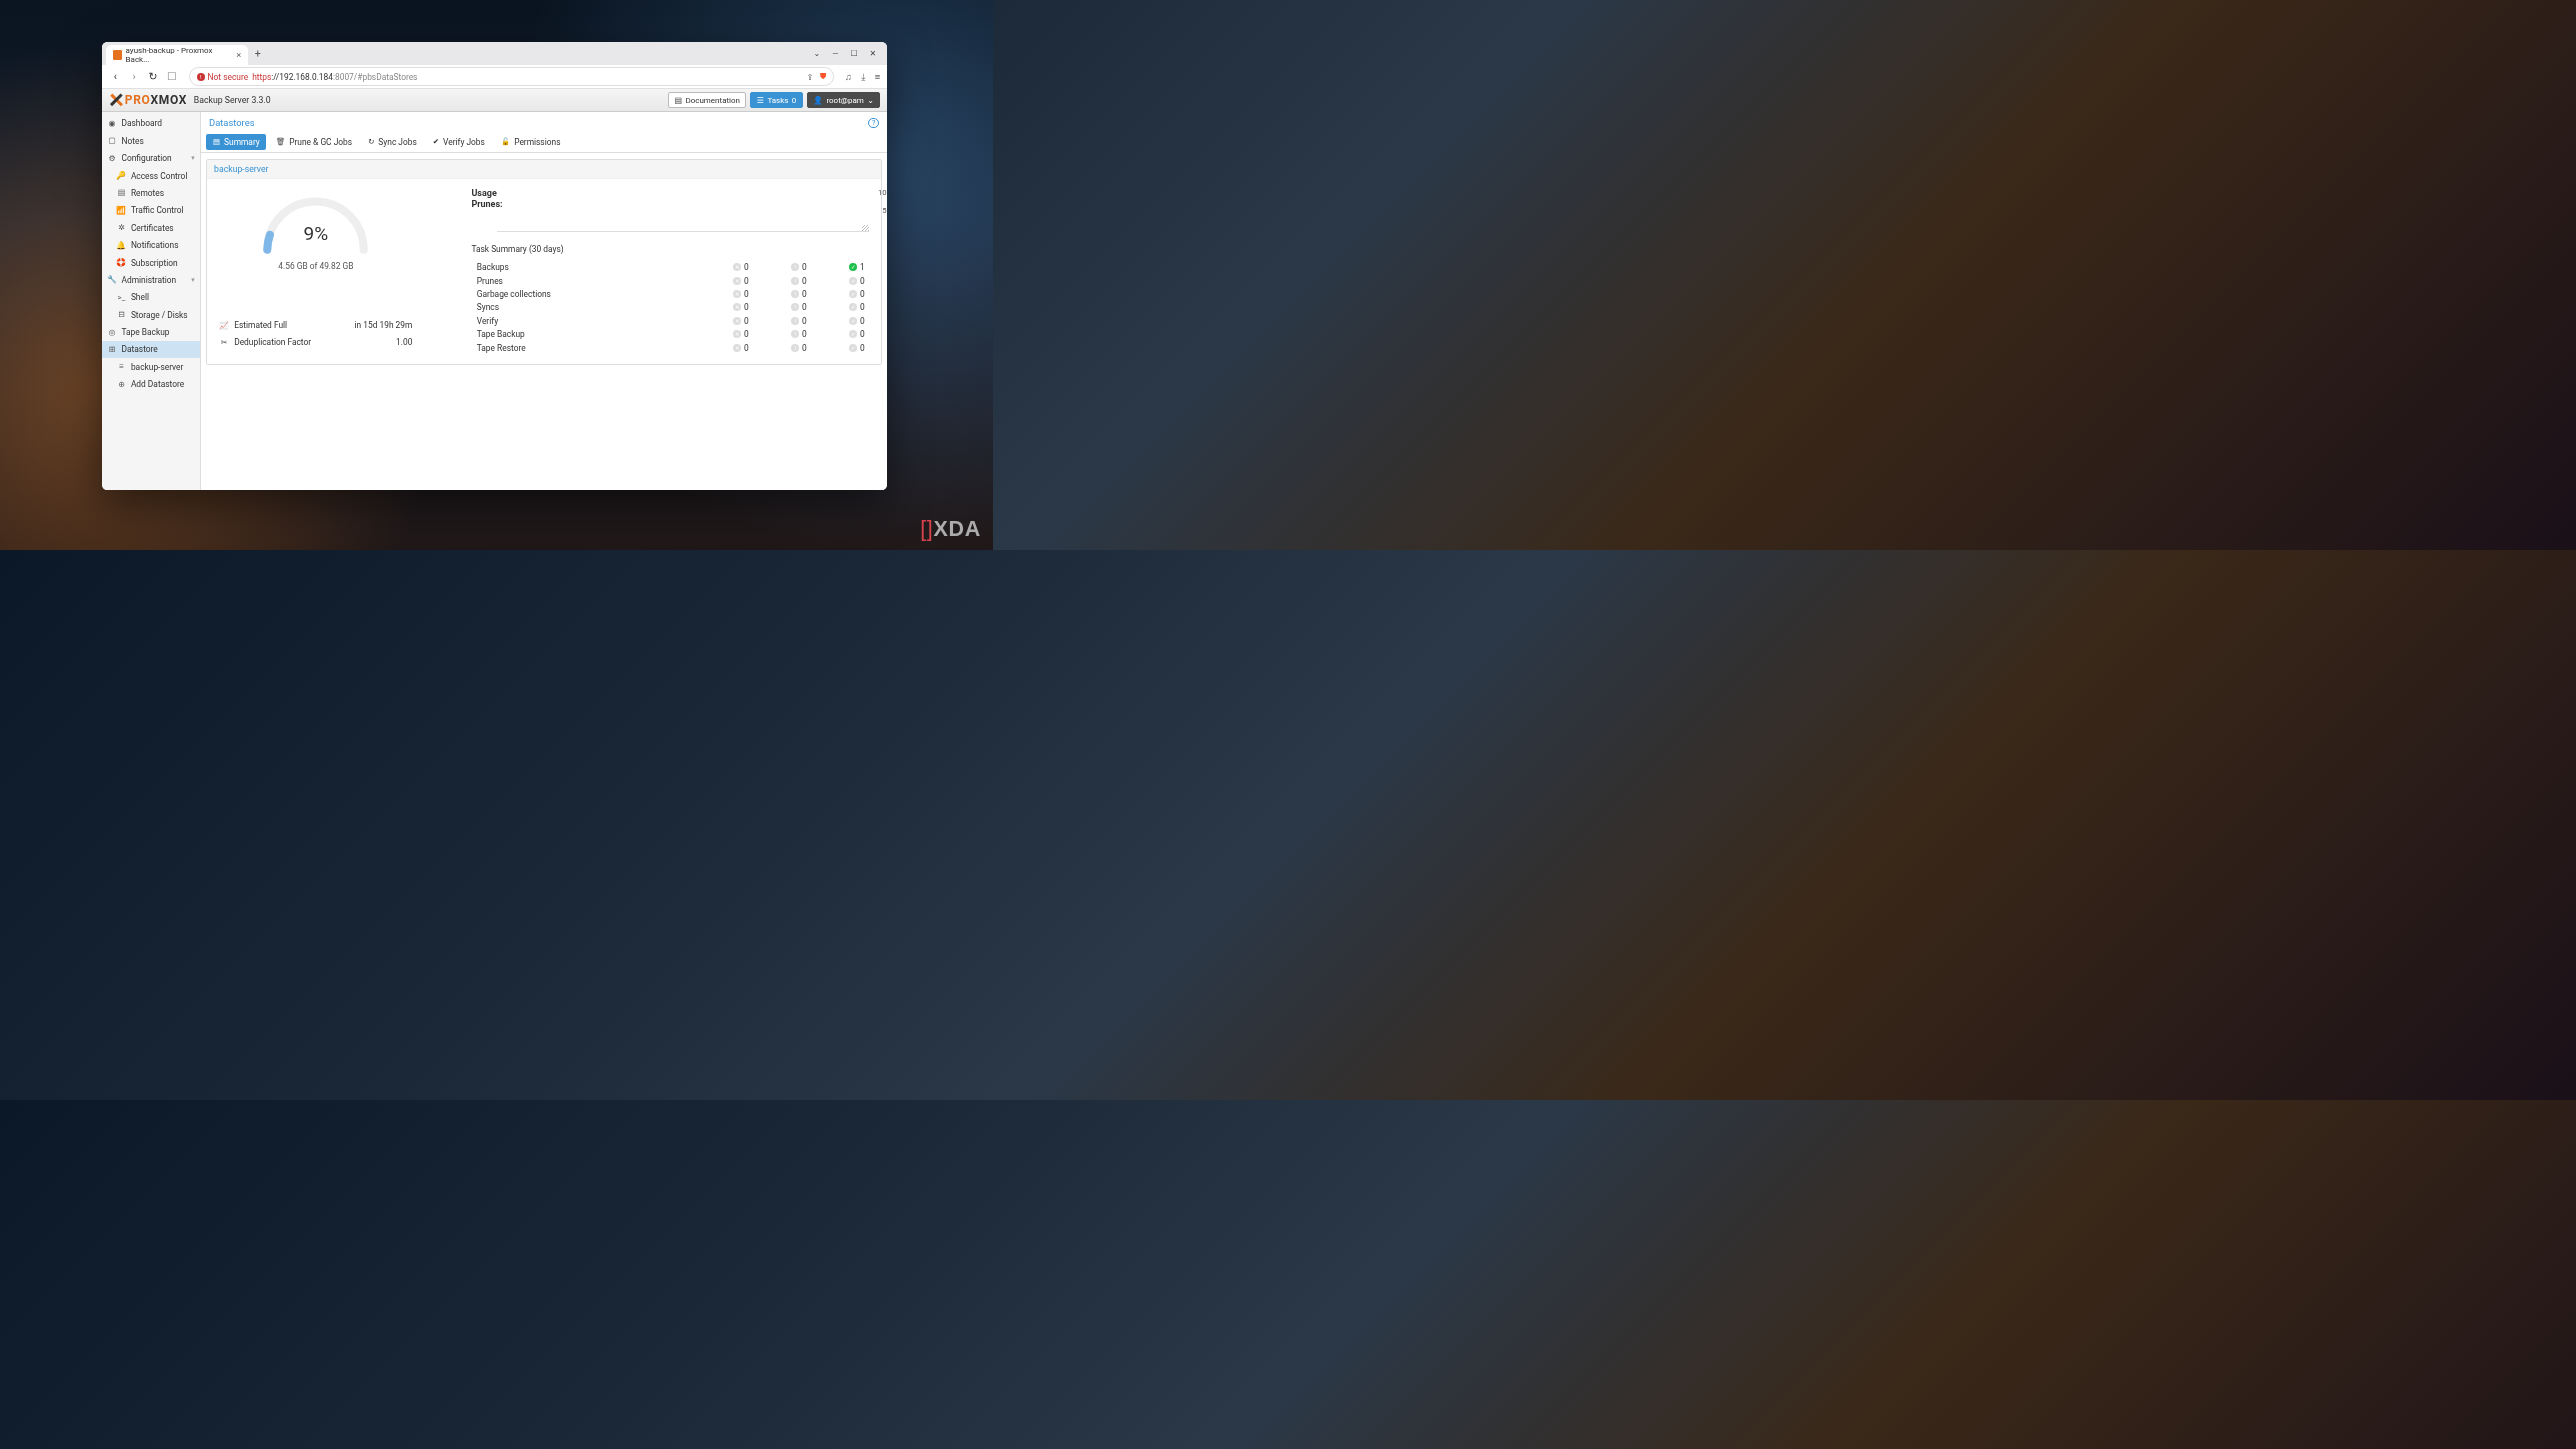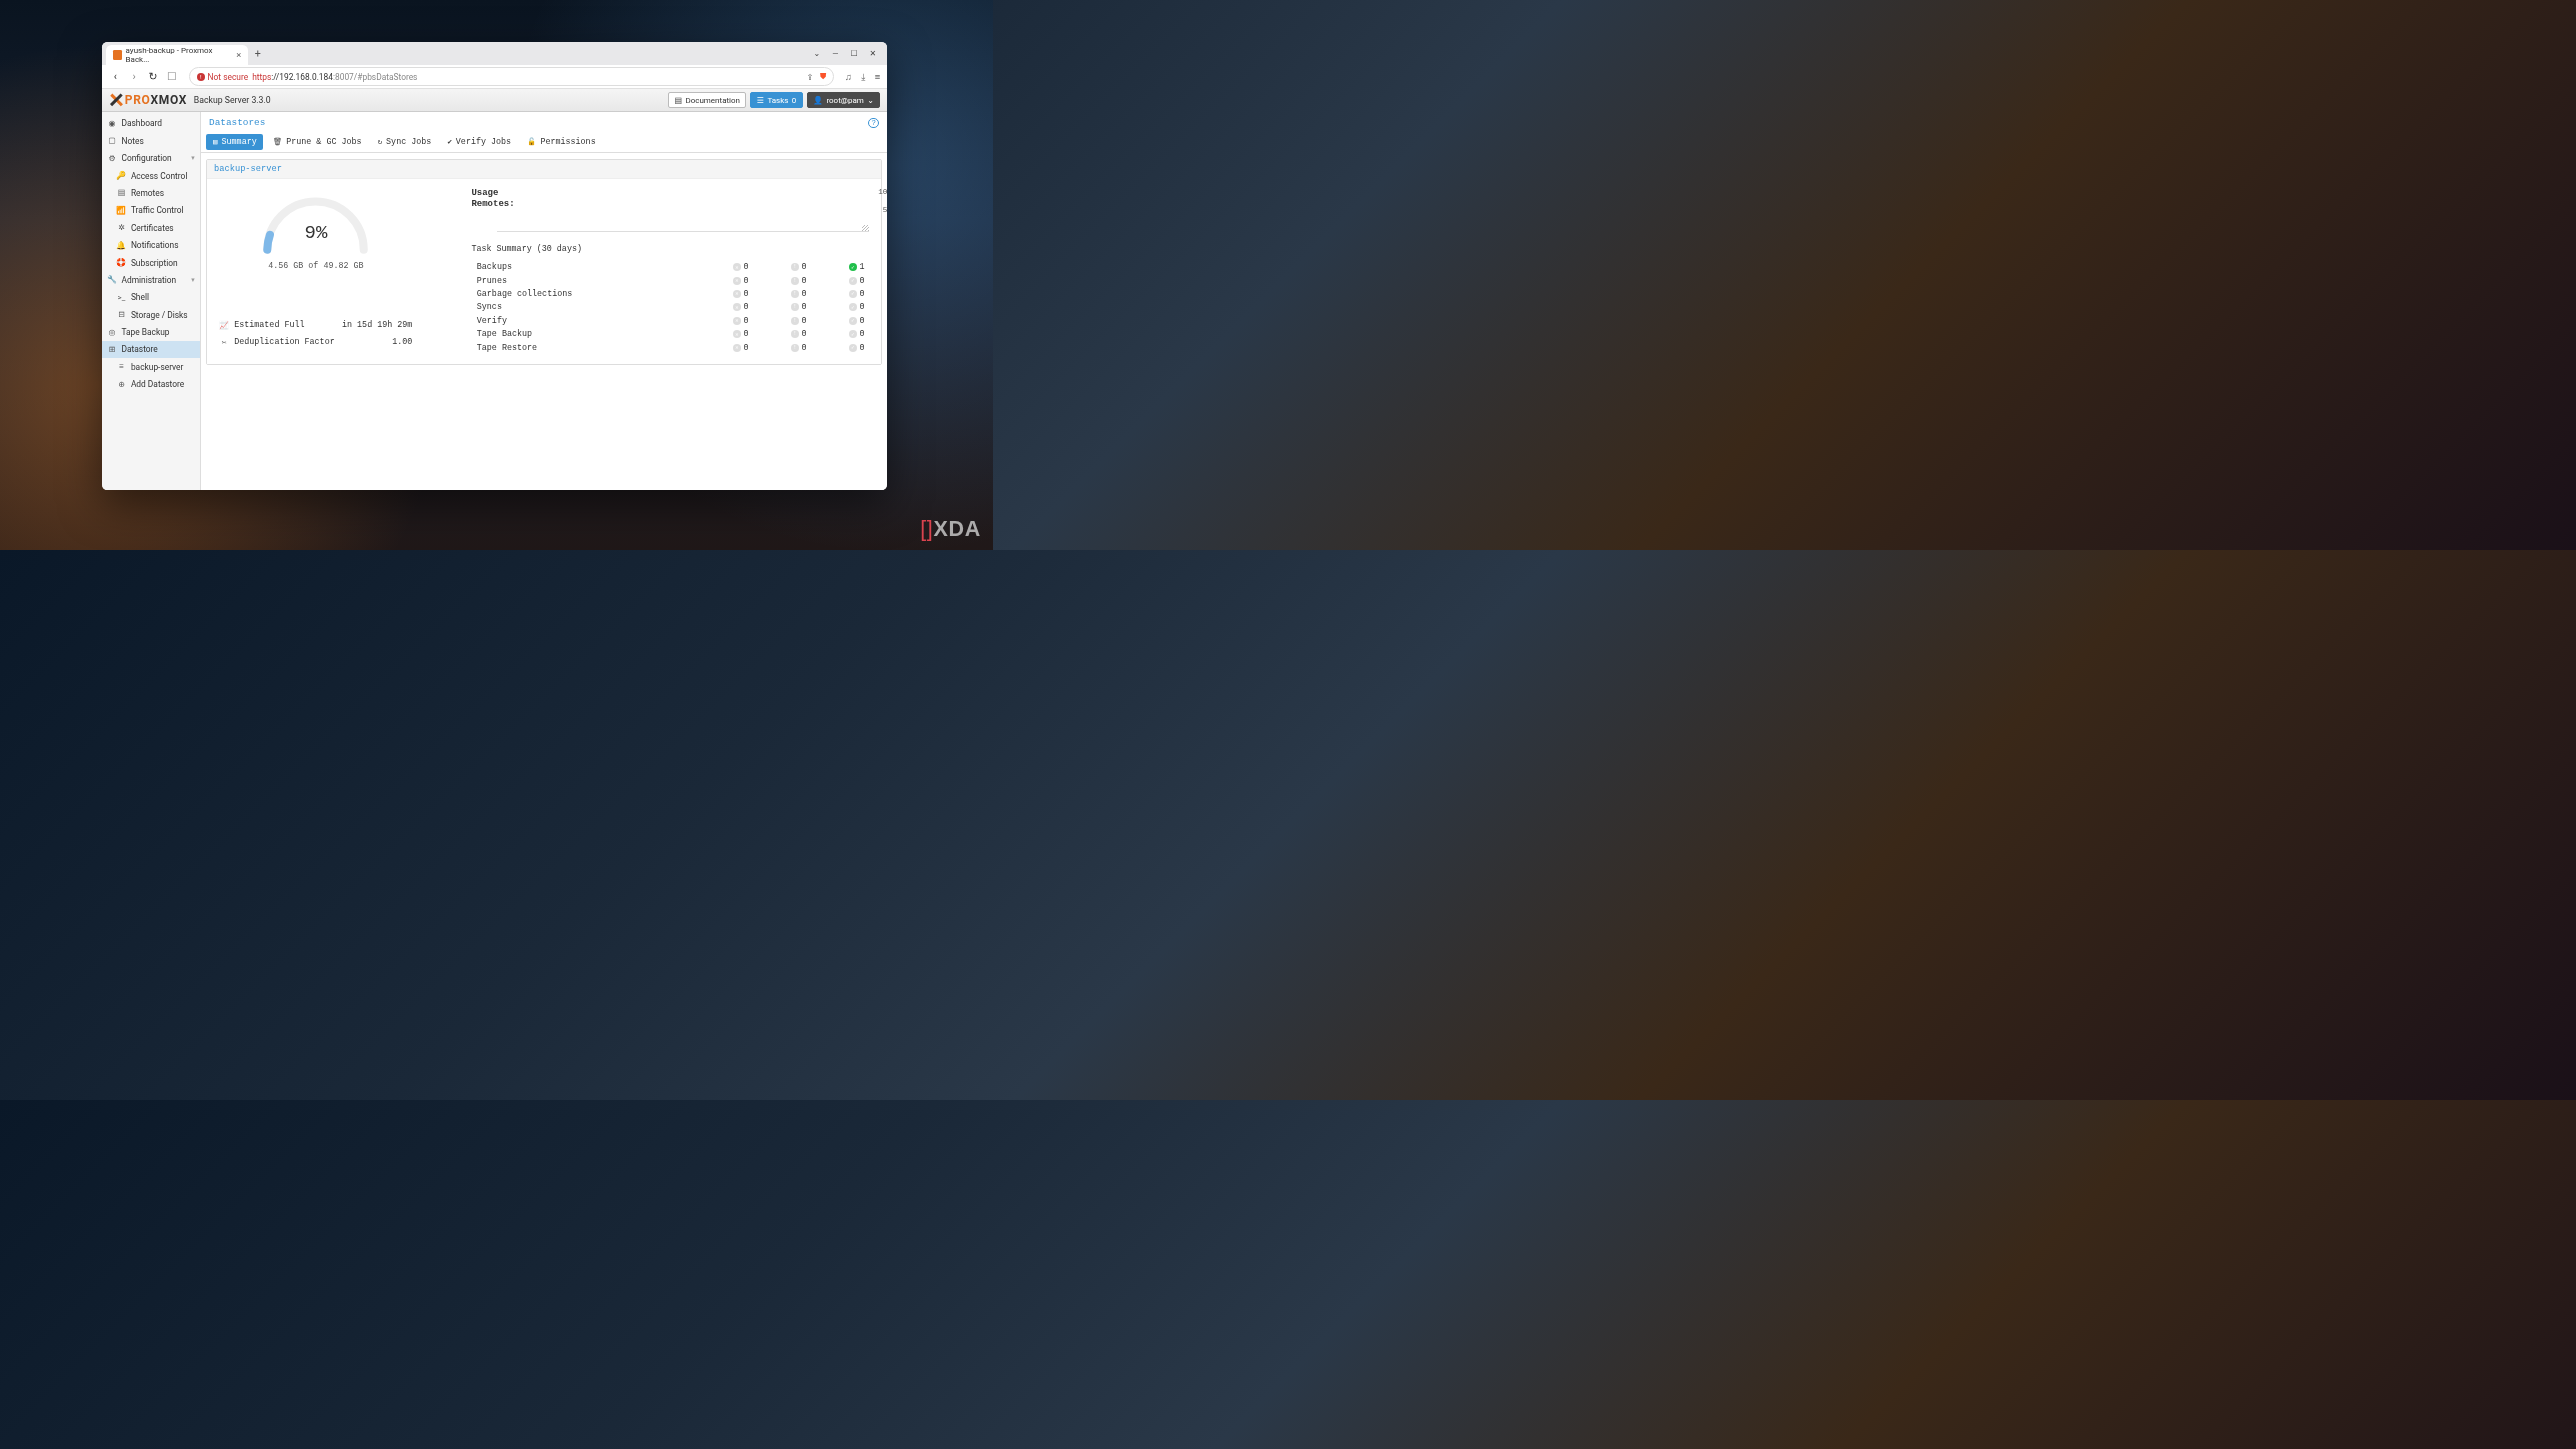--- a/index.html
+++ b/index.html
@@ -166,21 +166,20 @@
 .side-item.indent { padding-left: 14.8px; }
 .side-item.selected { background: #cde2f2; }
 .side-item .expand { margin-left: auto; color: #999; font-size: 6.7px; }
 .side-icon { width: 9.4px; text-align: center; color: #555; font-size: 8px; }
 .content {
   flex: 1;
   background: #fff;
   display: flex;
   flex-direction: column;
   overflow: hidden;
-  font-family: Liberation Mono, monospace;
 }
 .content-header {
   padding: 5.4px 8px 2.7px;
   display: flex;
   align-items: center;
 }
 .breadcrumb-link { color: #3892d4; font-size: 9.4px; }
 .help-icon { margin-left: auto; color: #3892d4; font-size: 10px; border: 1px solid #3892d4; border-radius: 50%; width: 10.7px; height: 10.7px; display: flex; align-items: center; justify-content: center; font-size: 7.4px; }
 .tabs-row {
   display: flex;
@@ -478,21 +477,21 @@
               <span class="stat-val">in 15d 19h 29m</span>
             </div>
             <div class="stat-row">
               <span class="side-icon">✂</span>
               <span class="stat-label">Deduplication Factor</span>
               <span class="stat-val">1.00</span>
             </div>
           </div>
           <div class="right-col">
             <div class="usage-title">
-              <span>Usage</span><br><span>Remotes:</span>
+              <span>Usage</span><br><span>Prunes:</span>
             </div>
             <div class="mini-chart">
               <div class="mini-yaxis">
                 <span>100%</span>
                 <span>50%</span>
                 <span>0%</span>
               </div>
               <div class="resize-handle"></div>
             </div>
             <div class="task-summary-title">Task Summary (30 days)</div>

